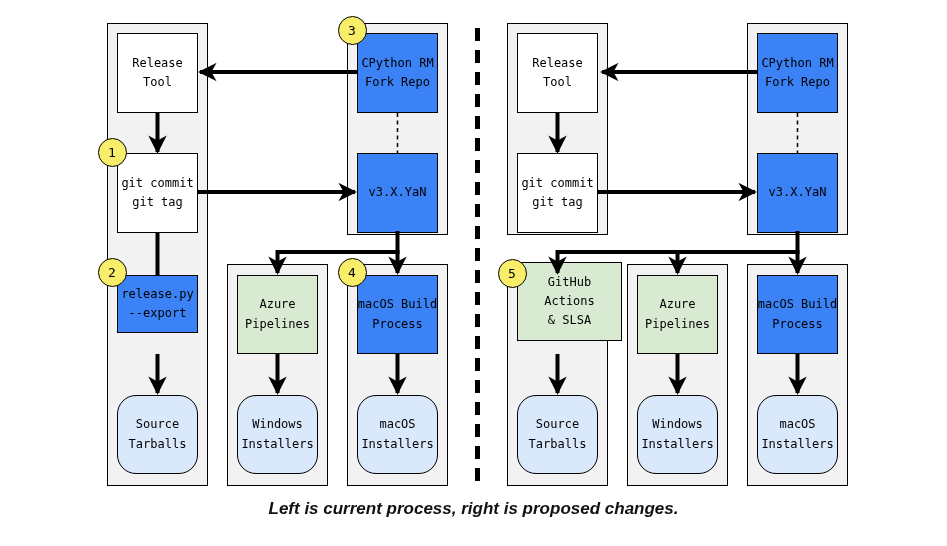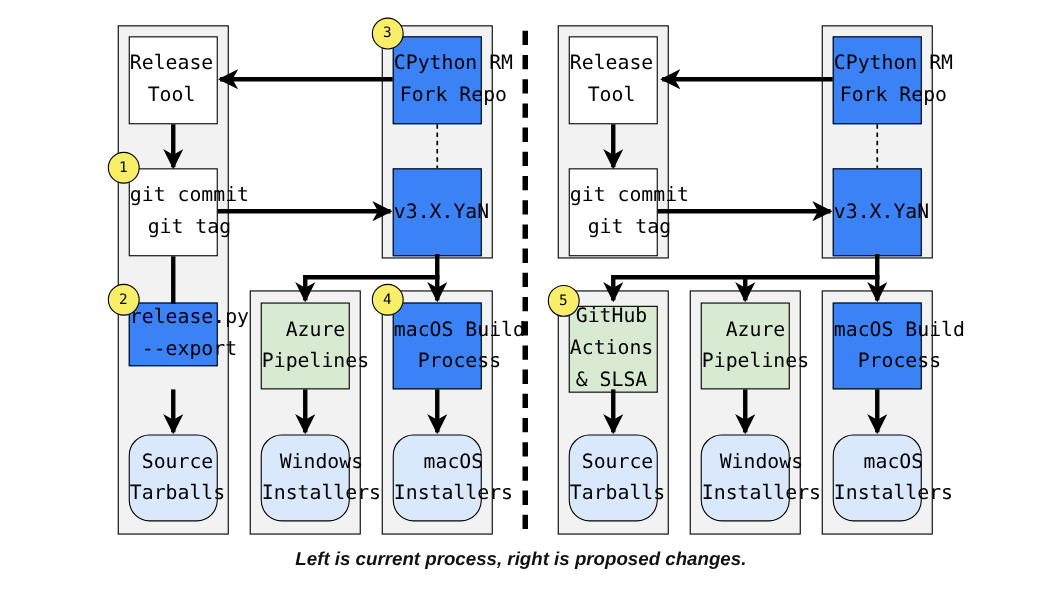--- a/index.html
+++ b/index.html
@@ -7,22 +7,22 @@
     position:relative; width:947px; height:546px; background:#ffffff;
     font-family:"DejaVu Sans Mono","Liberation Mono",monospace;
     overflow:hidden;
   }
   .container {
     position:absolute; background:#f2f2f2; border:1.5px solid #000000;
     box-sizing:border-box;
   }
   .box {
     position:absolute; border:1.5px solid #000000; box-sizing:border-box;
-    display:flex; align-items:center; justify-content:flex-start;
-    font-size:18px; line-height:1.6; color:#000000;
+    display:flex; align-items:center; justify-content:center;
+    font-size:12px; line-height:1.6; color:#000000;
   }
   .box span { white-space:pre; text-align:center; display:block; }
   .white { background:#ffffff; }
   .pink  { background:#3b82f6; }
   .green { background:#d9ead3; }
   .blue  { background:#dae8fc;border-radius:19px; }
   .badge {
     position:absolute; width:29px; height:29px; border-radius:50%;
     background:#f8ee6a; border:1.5px solid #000000; box-sizing:border-box;
     display:flex; align-items:center; justify-content:center;
@@ -100,21 +100,21 @@
       <span>git commit
 git tag</span>
     </div>
   <div class="box pink layer-boxes" style="left:757px;top:33px;width:81px;height:80px">
       <span>CPython RM
 Fork Repo</span>
     </div>
   <div class="box pink layer-boxes" style="left:757px;top:153px;width:81px;height:80px">
       <span>v3.X.YaN</span>
     </div>
-  <div class="box green layer-boxes" style="left:517px;top:278px;width:81px;height:79px">
+  <div class="box green layer-boxes" style="left:517px;top:262px;width:105px;height:79px">
       <span>GitHub
 Actions
 &amp; SLSA</span>
     </div>
   <div class="box blue layer-boxes" style="left:517px;top:395px;width:81px;height:79px">
       <span>Source
 Tarballs</span>
     </div>
   <div class="box green layer-boxes" style="left:637px;top:275px;width:81px;height:79px">
       <span>Azure

